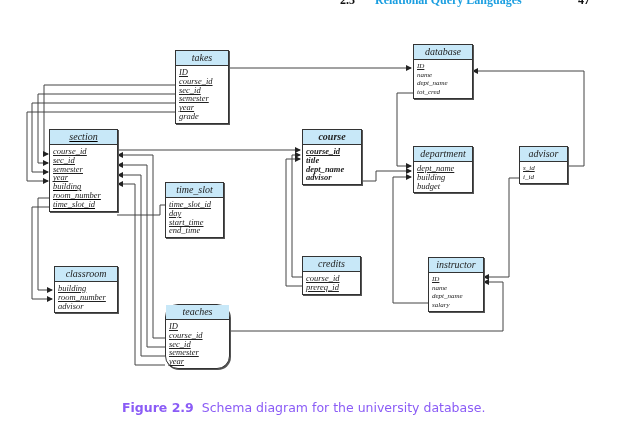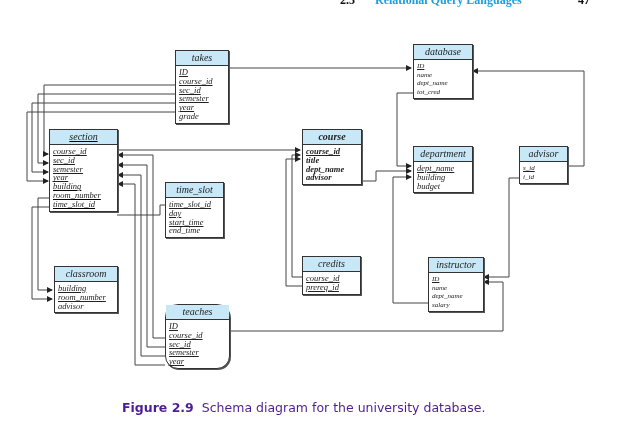--- a/index.html
+++ b/index.html
@@ -8,21 +8,21 @@
   #header .sec { position:absolute; left:340px; font-weight:bold; font-size:12px; color:#111; }
   #header .title { position:absolute; left:375px; font-weight:bold; font-size:12px; color:#1a9ee0; }
   #header .page { position:absolute; left:578px; font-weight:bold; font-size:12px; color:#111; }
   svg#wires { position:absolute; left:0; top:0; width:620px; height:427px; }
   .tbl { position:absolute; border:1px solid #333; background:#fff; box-shadow:1px 1px 0 #555; }
   .tbl .hd { background:#c8e8f8; border-bottom:1px solid #333; text-align:center; font-style:italic; font-size:10px; color:#222; height:14px; line-height:14px; }
   .tbl .body { padding:2px 3px 2px 3px; }
   .tbl .f { font-style:italic; font-size:8.5px; line-height:8.8px; color:#222; white-space:nowrap; }
   .tbl .f.pk { text-decoration:underline; }
   .tbl.small .f { font-size:7px; line-height:8.5px; }
-  #caption { position:absolute; top:400px; left:122px; font-family:"DejaVu Sans", sans-serif; font-size:12.5px; color:#4c1d95; }
+  #caption { position:absolute; top:400px; left:122px; font-family:"DejaVu Sans", sans-serif; font-size:12.5px; color:#8b5cf6; }
   #caption .fig { font-weight:bold; margin-right:8px; }
 </style>
 </head>
 <body>
 
 <div id="header">
   <span class="sec">2.5</span>
   <span class="title">Relational Query Languages</span>
   <span class="page">47</span>
 </div>

